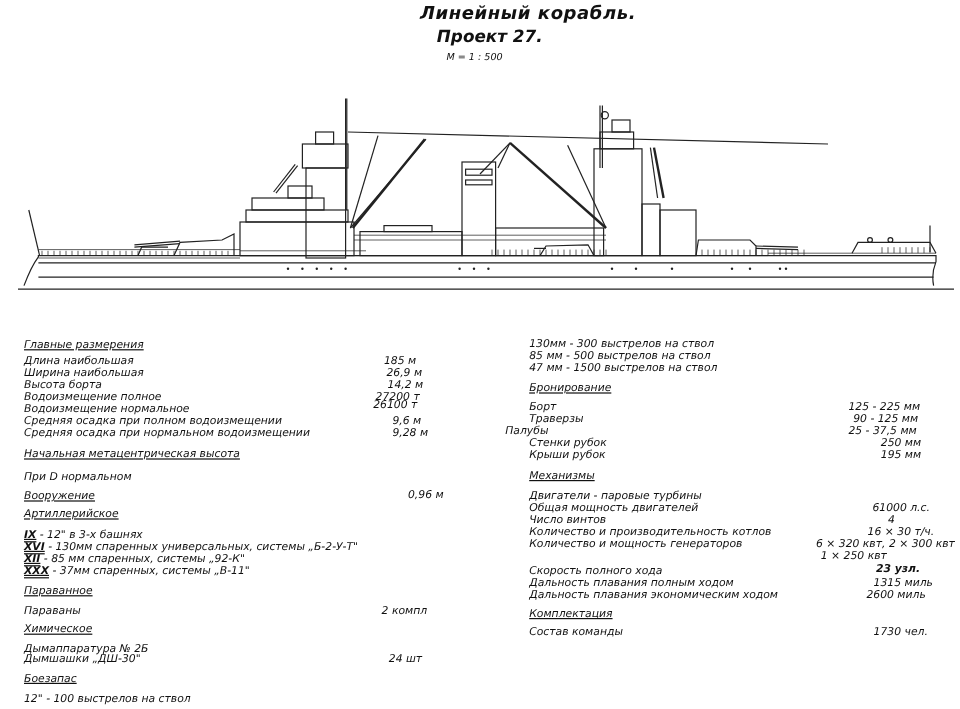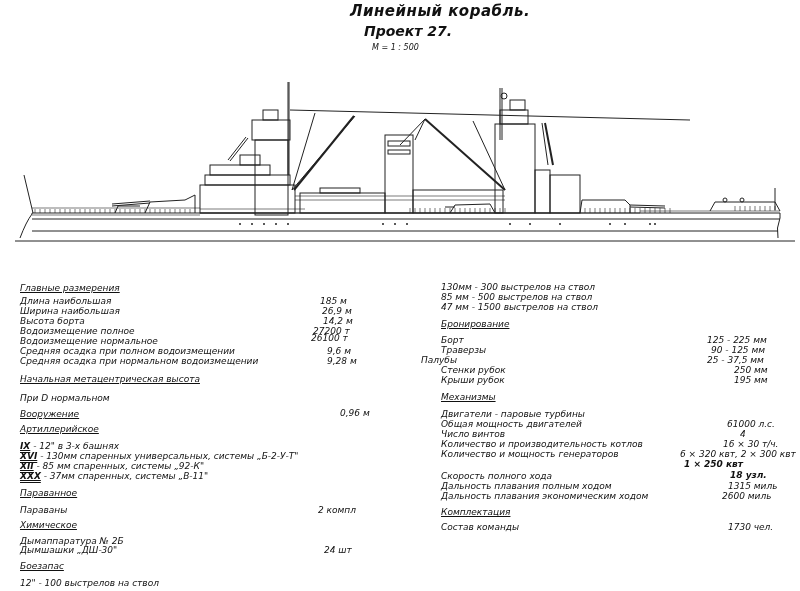--- a/index.html
+++ b/index.html
@@ -194,24 +194,24 @@
   <div class="abs hdr" style="left:441px;top:392px;">Механизмы</div>
   <div class="abs txt" style="left:441px;top:409px;">Двигатели - паровые турбины</div>
   <div class="abs txt" style="left:441px;top:419px;">Общая мощность двигателей</div>
   <div class="abs val" style="left:727px;top:419px;">61000 л.с.</div>
   <div class="abs txt" style="left:441px;top:429px;">Число винтов</div>
   <div class="abs val" style="left:740px;top:429px;">4</div>
   <div class="abs txt" style="left:441px;top:439px;">Количество и производительность котлов</div>
   <div class="abs val" style="left:723px;top:439px;">16 × 30 т/ч.</div>
   <div class="abs txt" style="left:441px;top:449px;">Количество и мощность генераторов</div>
   <div class="abs val" style="left:680px;top:449px;">6 × 320 квт, 2 × 300 квт</div>
-  <div class="abs val" style="left:684px;top:459px;font-weight:bold;">1 × 250 квт</div>
+  <div class="abs val" style="left:684px;top:459px;">1 × 250 квт</div>
 
   <div class="abs txt" style="left:441px;top:471px;">Скорость полного хода</div>
-  <div class="abs val" style="left:730px;top:470px;font-weight:bold;">18 узл.</div>
+  <div class="abs val" style="left:730px;top:470px;font-weight:bold;">23 узл.</div>
   <div class="abs txt" style="left:441px;top:481px;">Дальность плавания полным ходом</div>
   <div class="abs val" style="left:728px;top:481px;">1315 миль</div>
   <div class="abs txt" style="left:441px;top:491px;">Дальность плавания экономическим ходом</div>
   <div class="abs val" style="left:722px;top:491px;">2600 миль</div>
 
   <div class="abs hdr" style="left:441px;top:507px;">Комплектация</div>
   <div class="abs txt" style="left:441px;top:522px;">Состав команды</div>
   <div class="abs val" style="left:728px;top:522px;">1730 чел.</div>
 </div>
 

